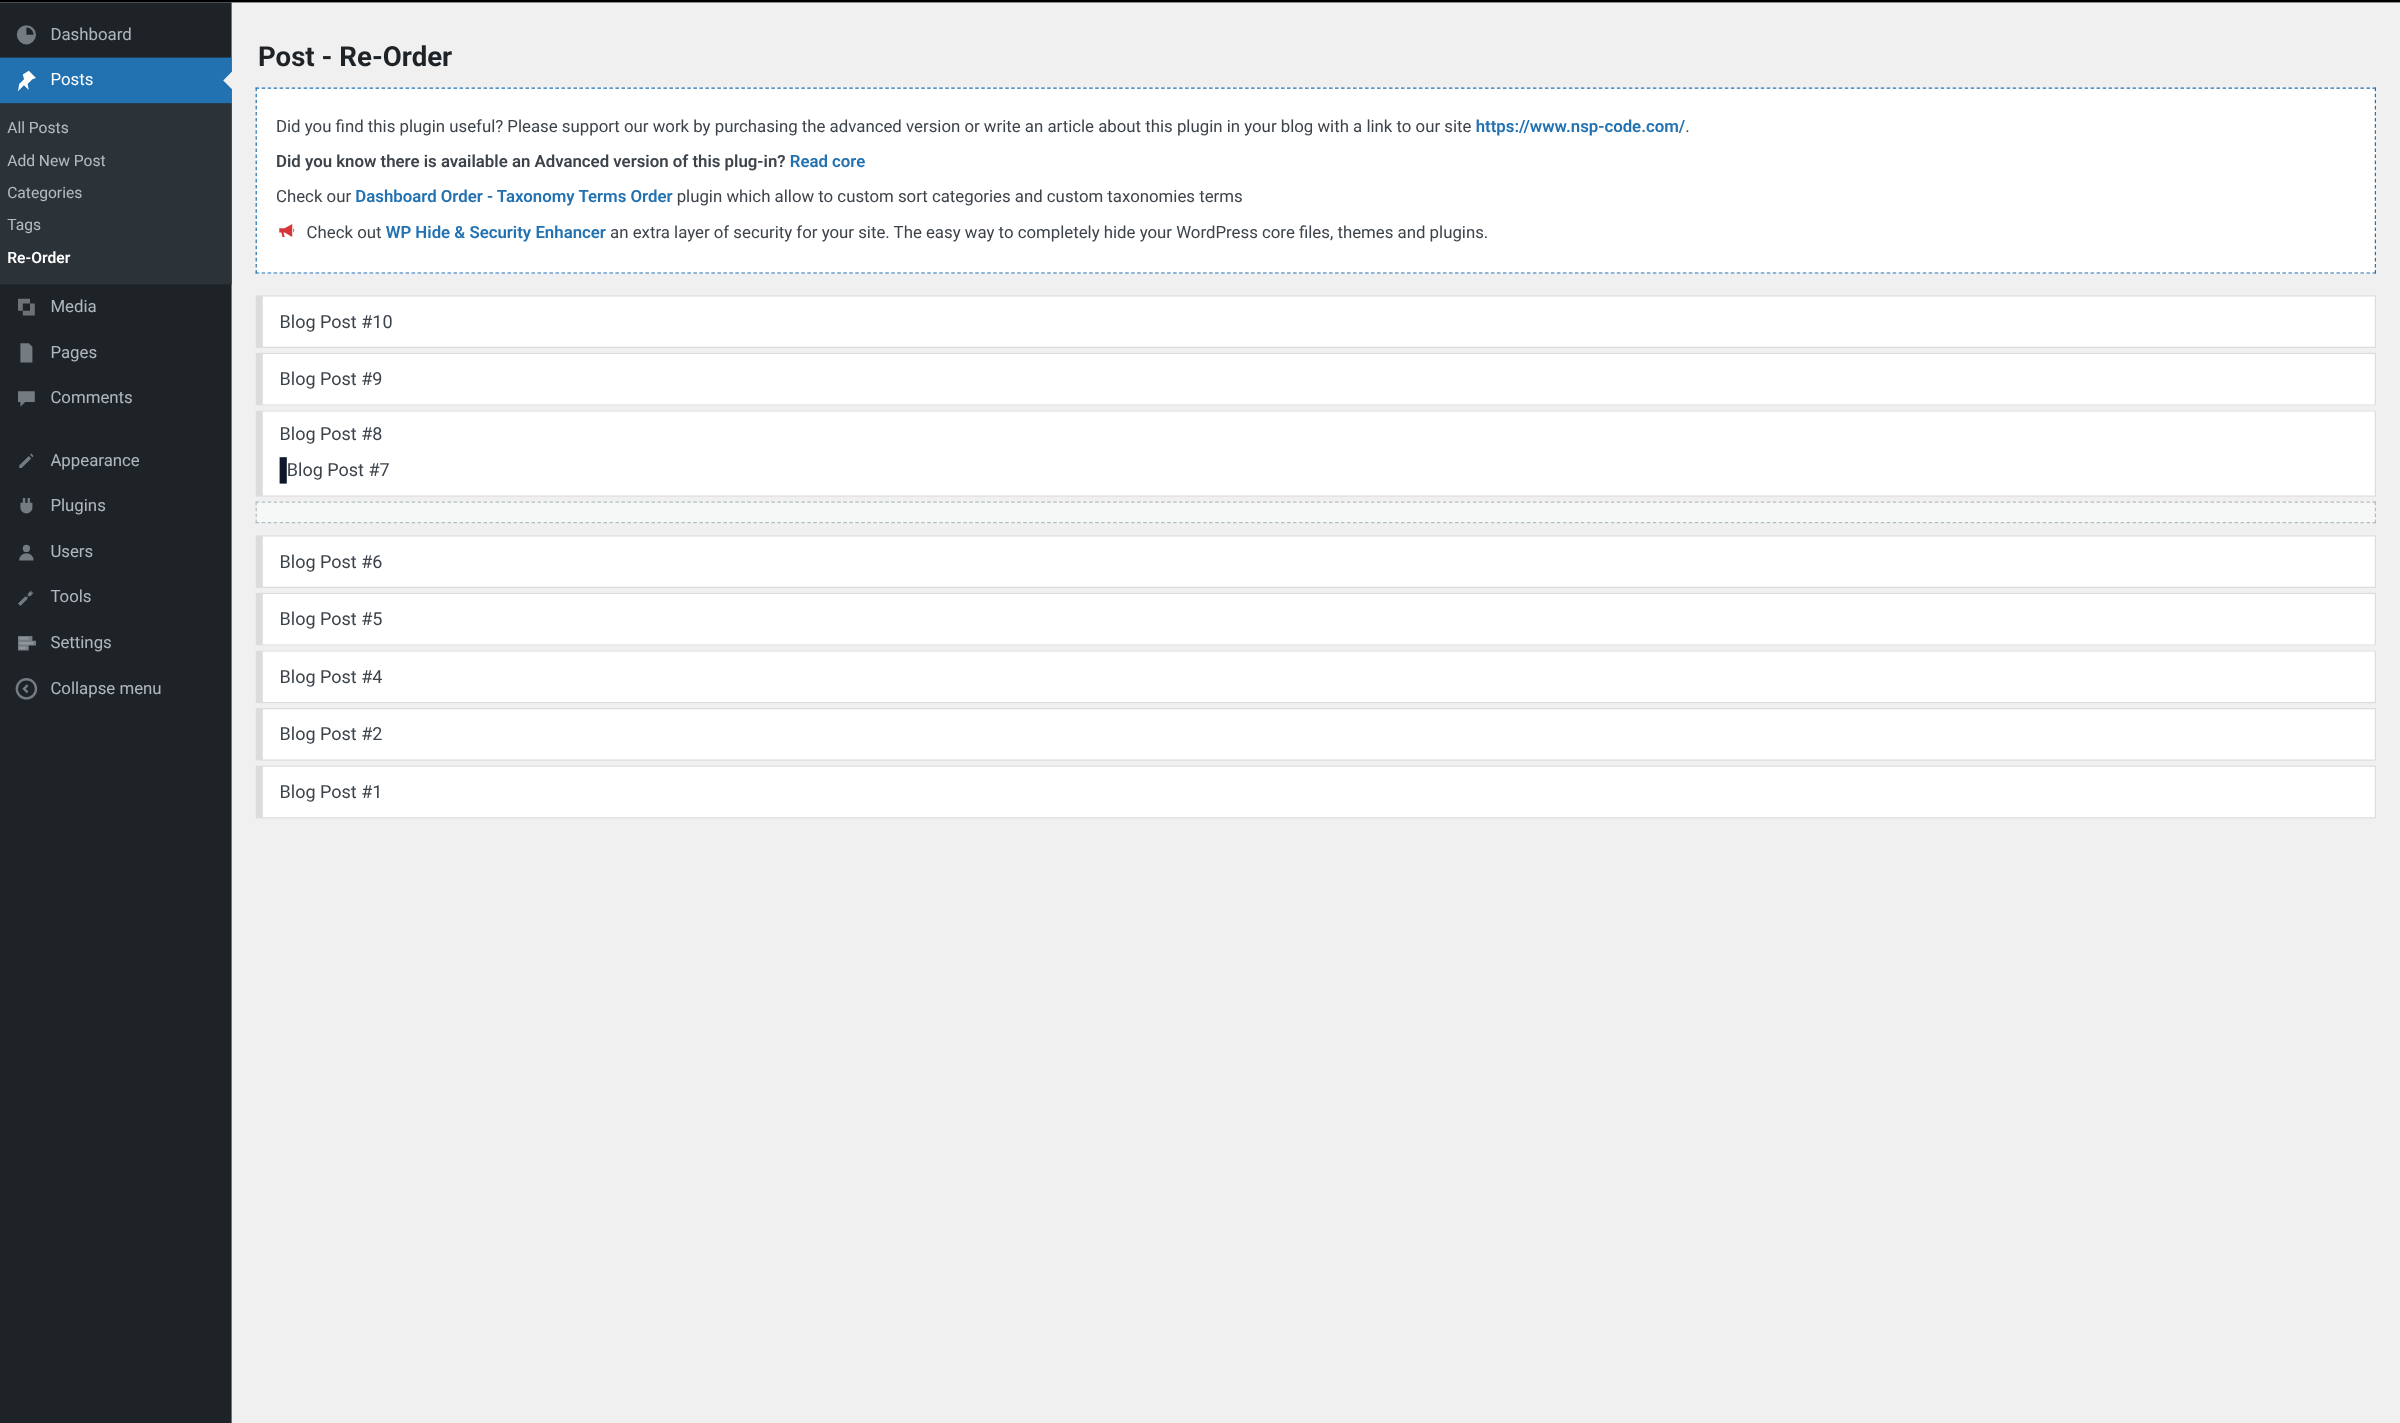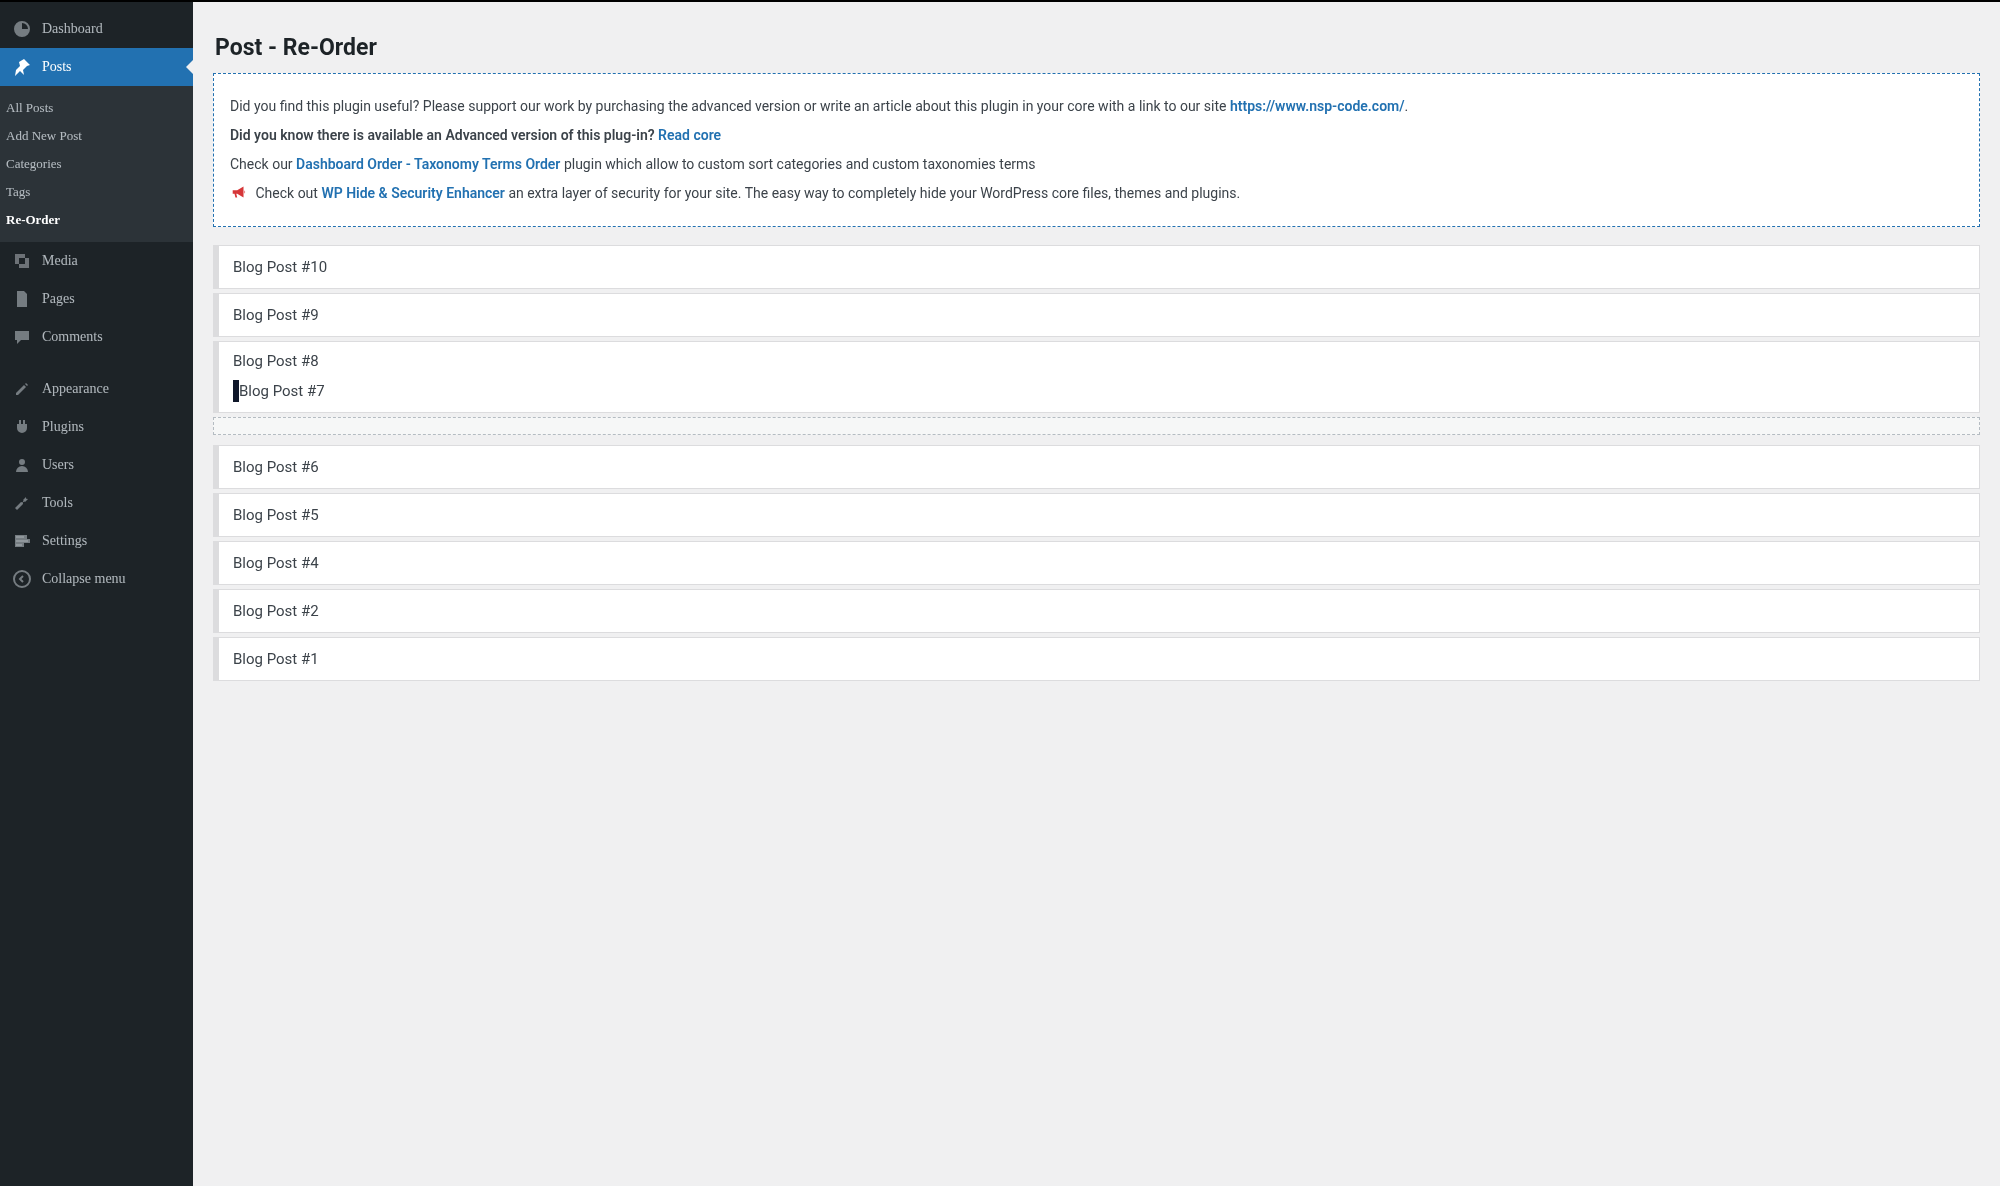--- a/index.html
+++ b/index.html
@@ -19,21 +19,20 @@
       display: flex;
       min-height: calc(100vh - 2px);
     }
     
     .sidebar {
       width: 193px;
       background: #1d2327;
       color: #f0f0f1;
       flex-shrink: 0;
       padding-top: 8px;
-      font-family: Liberation Serif, serif;
     }
     .menu-item {
       display: flex;
       align-items: center;
       padding: 9px 12px;
       color: rgba(240,246,252,0.7);
       cursor: pointer;
       font-size: 14px;
       position: relative;
     }
@@ -264,21 +263,21 @@
     </div>
 
   </nav>
 
   <main class="main">
 
     <h1 class="page-title">Post - Re-Order</h1>
 
     <div class="info-box">
       <p>
-        <span>Did you find this plugin useful? Please support our work by purchasing the advanced version or write an article about this plugin in your core with a link to our site </span><a href="#">https://www.nsp-code.com/</a><span>.</span>
+        <span>Did you find this plugin useful? Please support our work by purchasing the advanced version or write an article about this plugin in your blog with a link to our site </span><a href="#">https://www.nsp-code.com/</a><span>.</span>
       </p>
       <p>
         <span class="q-strong">Did you know there is available an Advanced version of this plug-in? </span><a href="#">Read core</a>
       </p>
       <p>
         <span>Check our </span><a href="#">Dashboard Order - Taxonomy Terms Order</a><span> plugin which allow to custom sort categories and custom taxonomies terms</span>
       </p>
       <p>
         <span class="megaphone">
           <svg viewBox="0 0 20 20">

